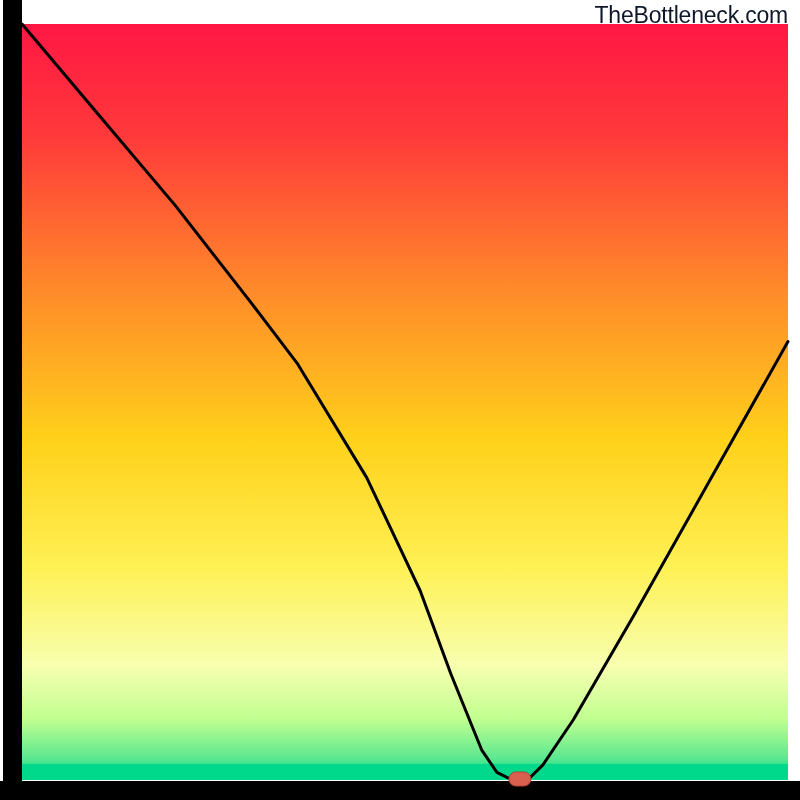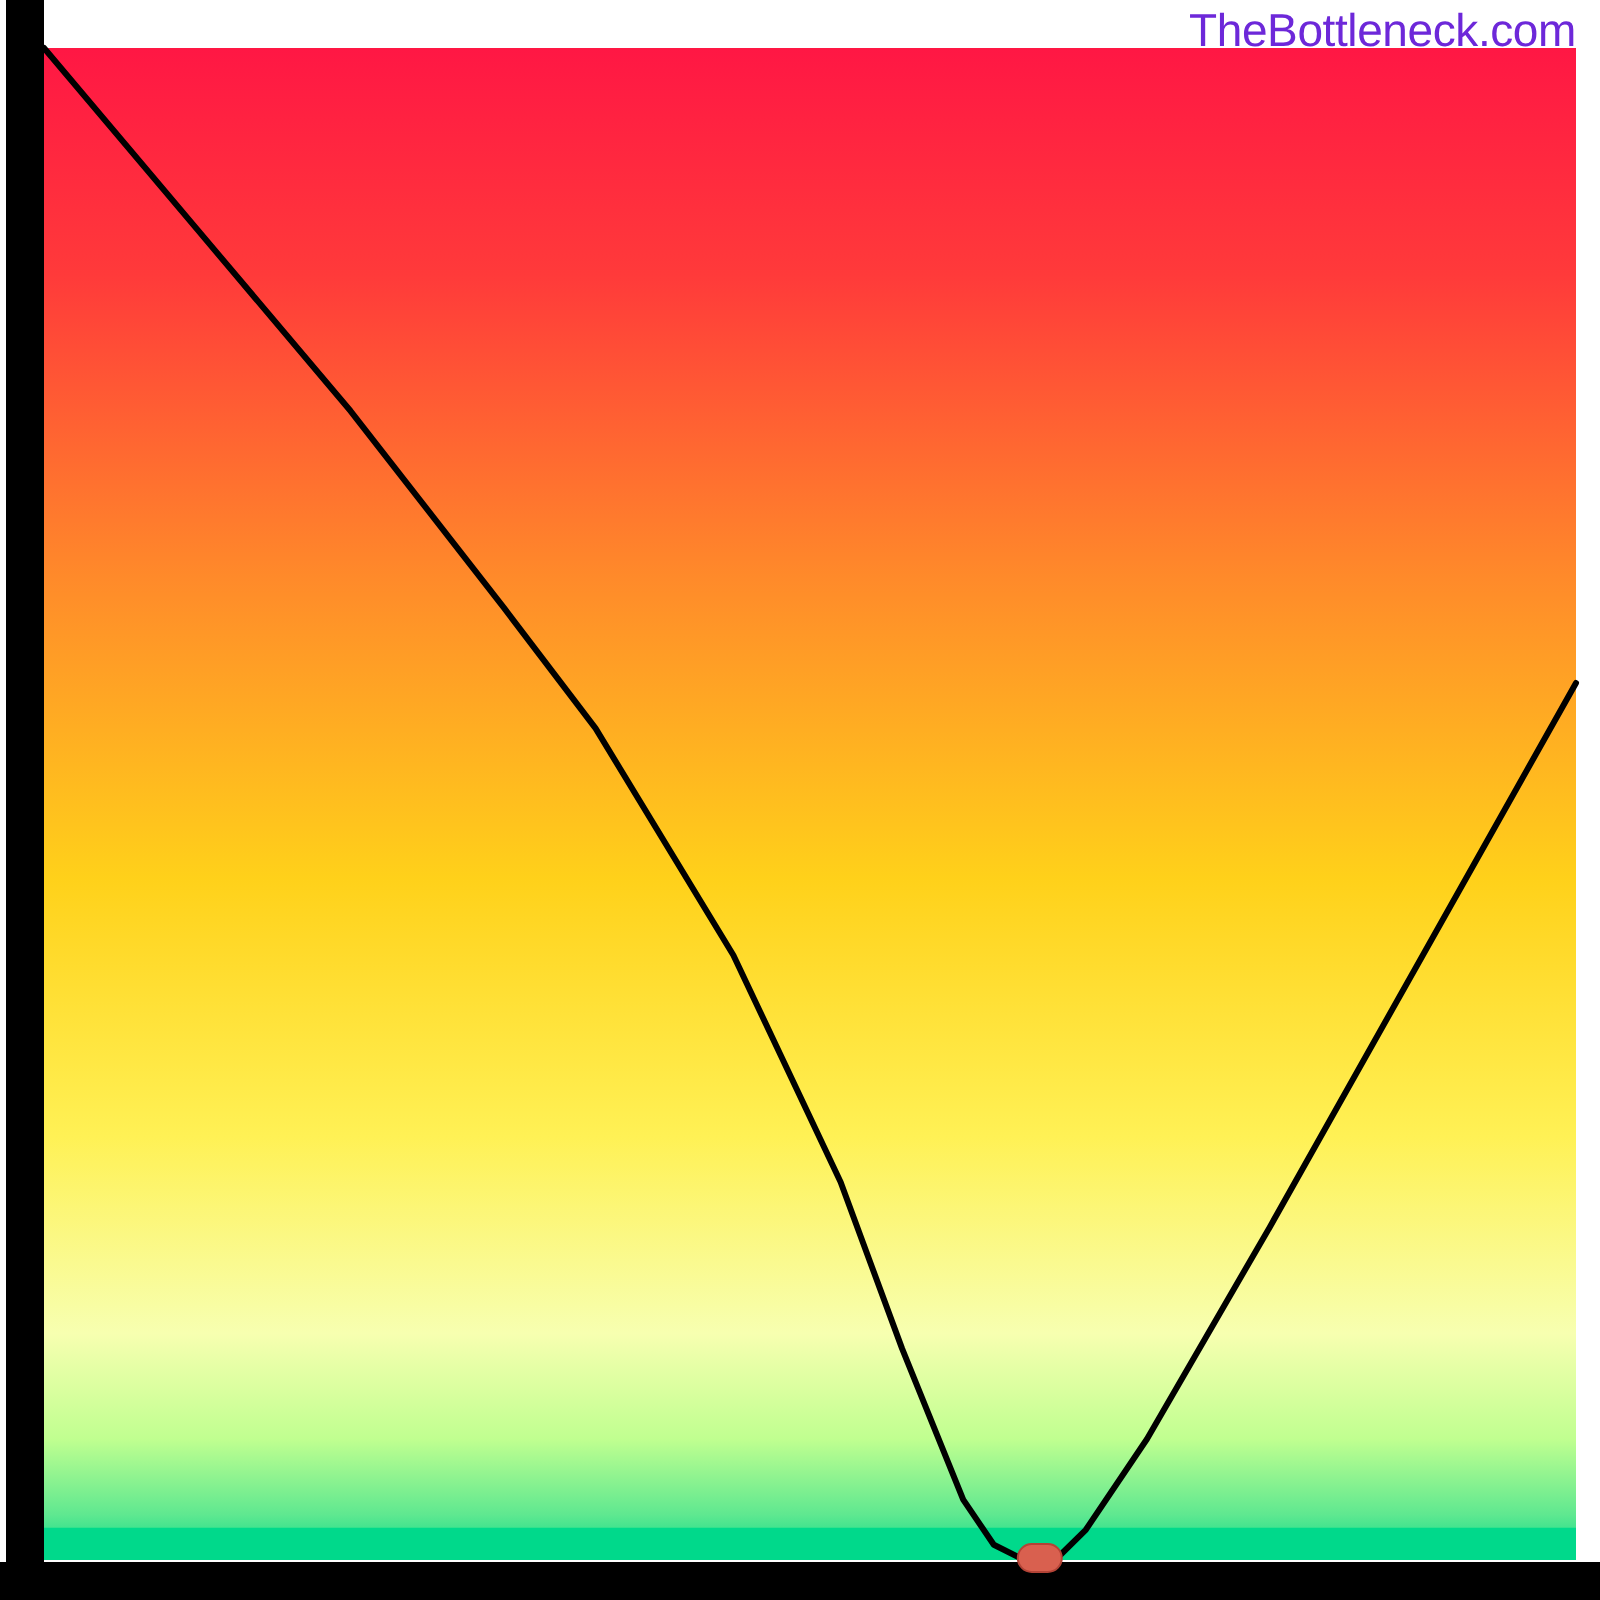--- a/index.html
+++ b/index.html
@@ -12,21 +12,21 @@
   }
   .chart-container {
     position: relative;
     width: 800px;
     height: 800px;
   }
   .watermark {
     position: absolute;
     top: 2px;
     right: 12px;
-    color: #6d28d9;
+    color: #0f172a;
     font-size: 23px;
     font-weight: 500;
     z-index: 5;
     letter-spacing: -0.2px;
   }
   svg {
     display: block;
   }
 </style>
 </head>

